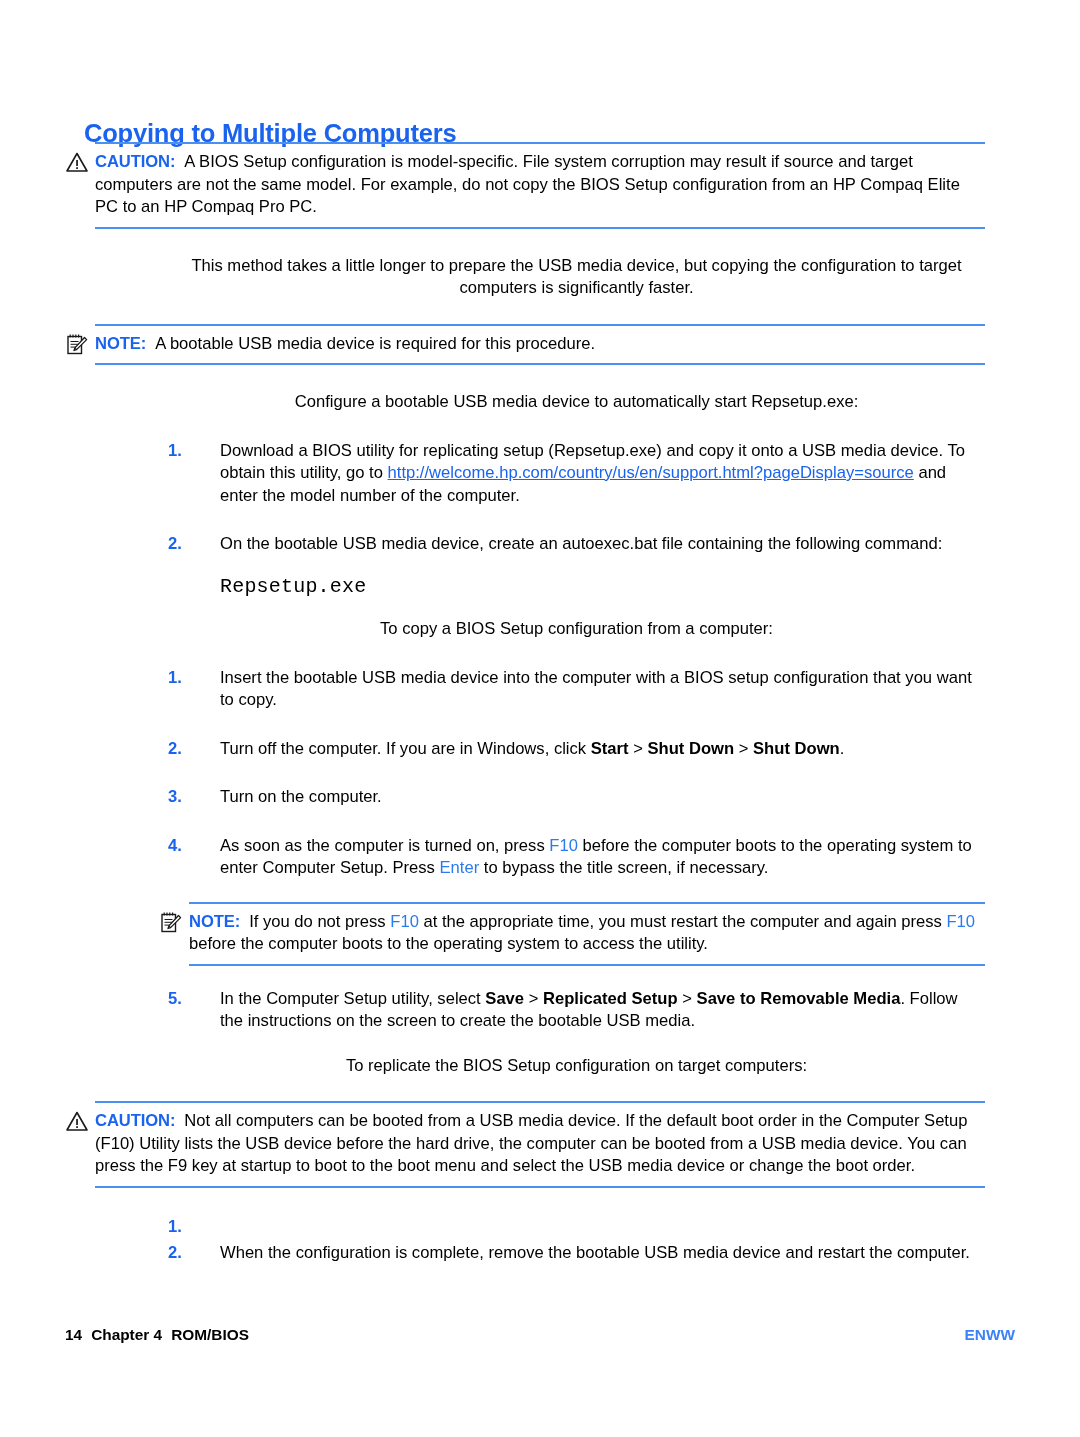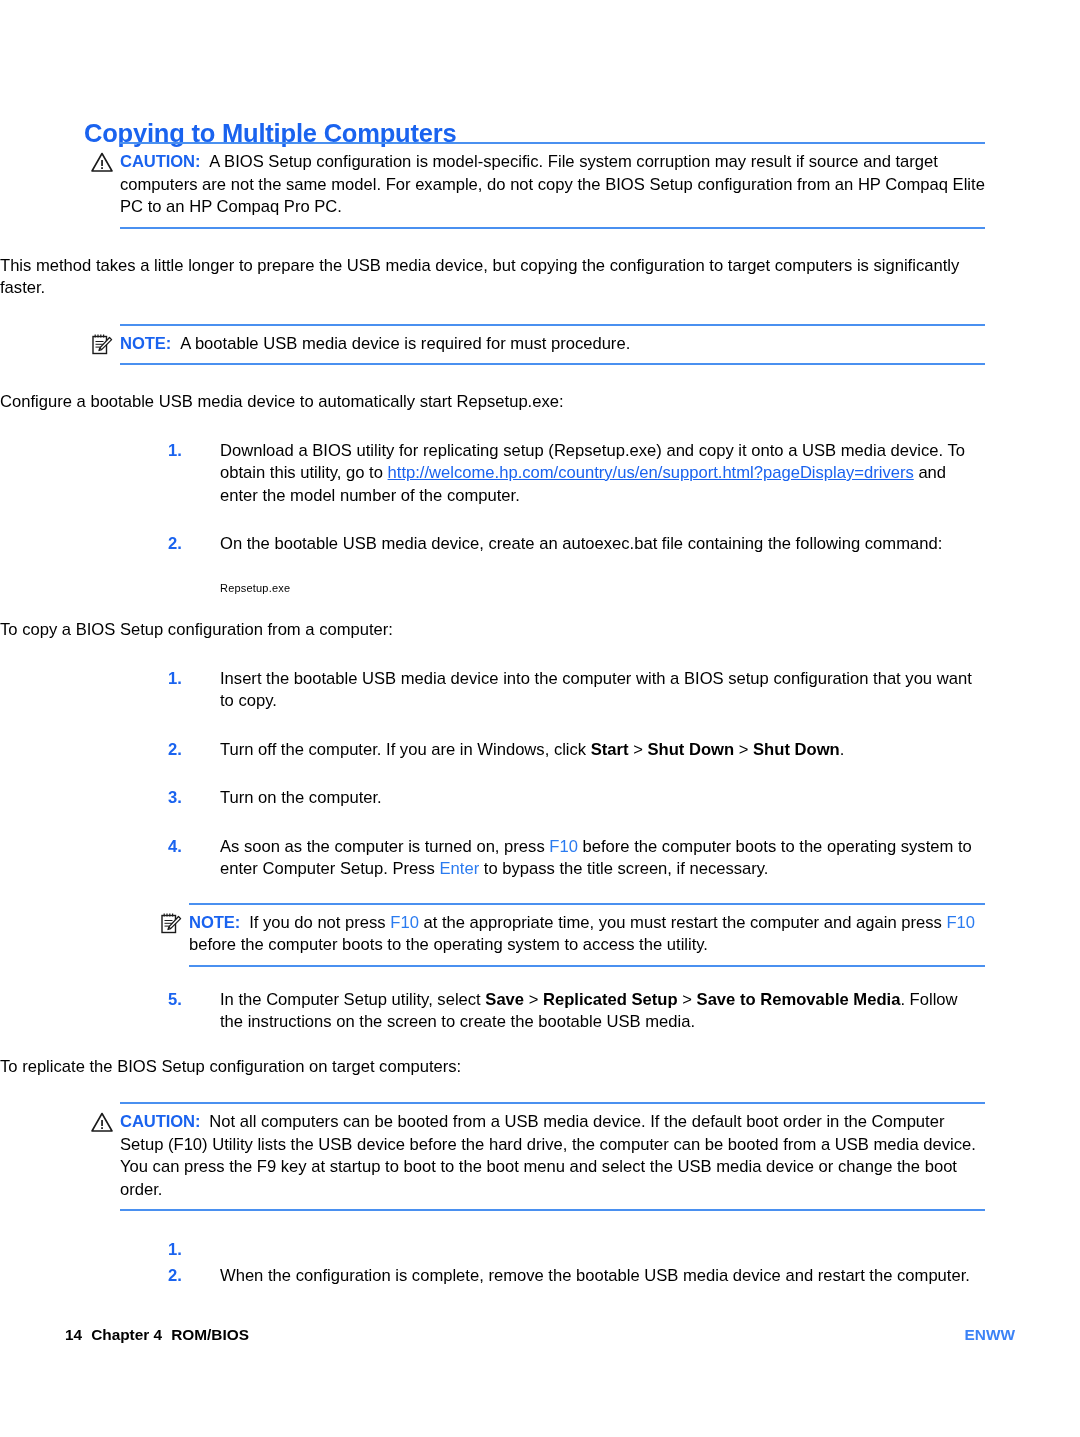--- a/index.html
+++ b/index.html
@@ -46,27 +46,29 @@
 
   
   .para {
     margin: 0 0 0 0;
     padding: 0;
     font-size: 16.6px;
     line-height: 22.5px;
     color: #000;
   }
   .body-block {
+    margin-left: 168px;
     margin-right: 95px;
+    text-align: center;
   }
 
   
   .admon {
     position: relative;
-    margin-left: 120px;
+    margin-left: 95px;
     margin-right: 95px;
     border-top: 2px solid #4a90f0;
     border-bottom: 2px solid #4a90f0;
     padding: 7px 0 8px 0;
     box-sizing: border-box;
   }
   .admon.indented {
     margin-left: 204px;
     margin-right: 95px;
   }
@@ -113,22 +115,22 @@
   
   b, .bold { font-weight: bold; }
   .key {
     color: #2a7bf0;
   }
   .weblink {
     color: #1a63ef;
     text-decoration: underline;
   }
   .code {
-    font-family: Liberation Sans, sans-serif;
-    font-size: 11px;
+    font-family: Liberation Mono, monospace;
+    font-size: 20px;
     letter-spacing: 0.2px;
   }
   .sp-20 { height: 20px; }
   .sp-22 { height: 22px; }
   .sp-24 { height: 24px; }
   .sp-26 { height: 26px; }
   .sp-28 { height: 28px; }
 
   
   .footer {
@@ -198,36 +200,36 @@
           <line x1="5.5" y1="15.1" x2="11" y2="15.1" stroke="#1a1a1a" stroke-width="1"></line>
           <line x1="5.2" y1="2.6" x2="5.2" y2="5.6" stroke="#1a1a1a" stroke-width="1.2"></line>
           <line x1="8" y1="2.6" x2="8" y2="5.6" stroke="#1a1a1a" stroke-width="1.2"></line>
           <line x1="10.8" y1="2.6" x2="10.8" y2="5.6" stroke="#1a1a1a" stroke-width="1.2"></line>
           <line x1="13.6" y1="2.6" x2="13.6" y2="5.6" stroke="#1a1a1a" stroke-width="1.2"></line>
           <polygon points="19.5,5.5 21.6,7.6 11.6,17.6 9,18.5 9.9,15.9" fill="#ffffff" stroke="#1a1a1a" stroke-width="1.3" stroke-linejoin="round"></polygon>
           <line x1="10.2" y1="16.2" x2="11.3" y2="17.3" stroke="#1a1a1a" stroke-width="1.1"></line>
         </svg>
       </span>
       <div class="admon-text">
-        <span class="admon-label">NOTE:</span><span class="gap-after-label"></span><span>A bootable USB media device is required for must procedure.</span>
+        <span class="admon-label">NOTE:</span><span class="gap-after-label"></span><span>A bootable USB media device is required for this procedure.</span>
       </div>
     </div>
 
     <div class="sp-26"></div>
 
     <div class="body-block">
       <p class="para">Configure a bootable USB media device to automatically start Repsetup.exe:</p>
     </div>
 
     <div class="sp-26"></div>
 
     <div class="olist">
       <div class="oitem">
         <span class="num">1.</span>
-        <span><span>Download a BIOS utility for replicating setup (Repsetup.exe) and copy it onto a USB media device. To obtain this utility, go to </span><a class="weblink" href="#">http://welcome.hp.com/country/us/en/support.html?pageDisplay=drivers</a><span> and enter the model number of the computer.</span></span>
+        <span><span>Download a BIOS utility for replicating setup (Repsetup.exe) and copy it onto a USB media device. To obtain this utility, go to </span><a class="weblink" href="#">http://welcome.hp.com/country/us/en/support.html?pageDisplay=source</a><span> and enter the model number of the computer.</span></span>
       </div>
 
       <div class="sp-26"></div>
 
       <div class="oitem">
         <span class="num">2.</span>
         <span>On the bootable USB media device, create an autoexec.bat file containing the following command:</span>
       </div>
 
       <div class="sp-20"></div>

